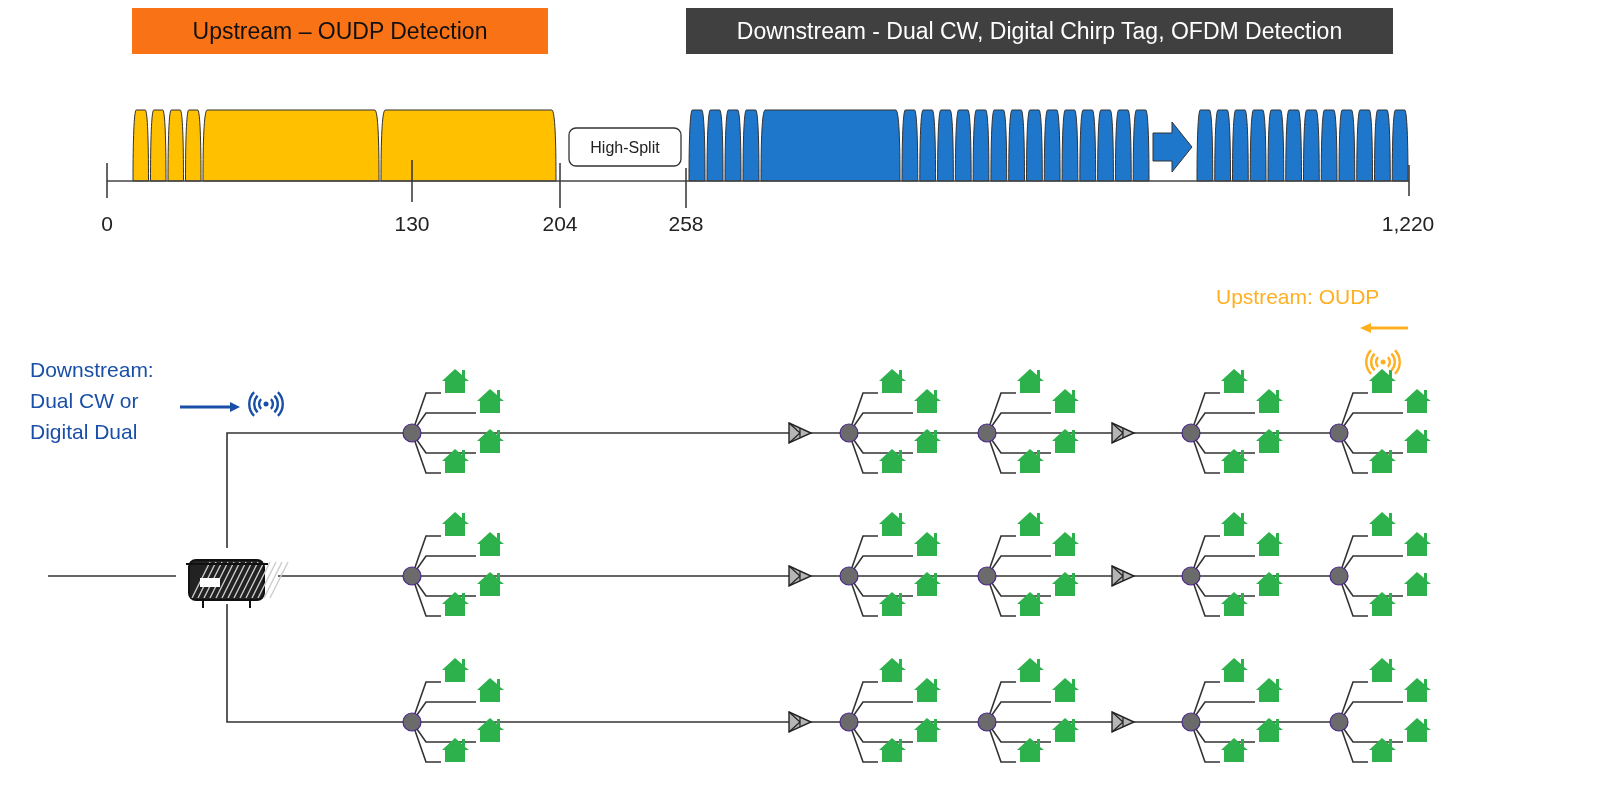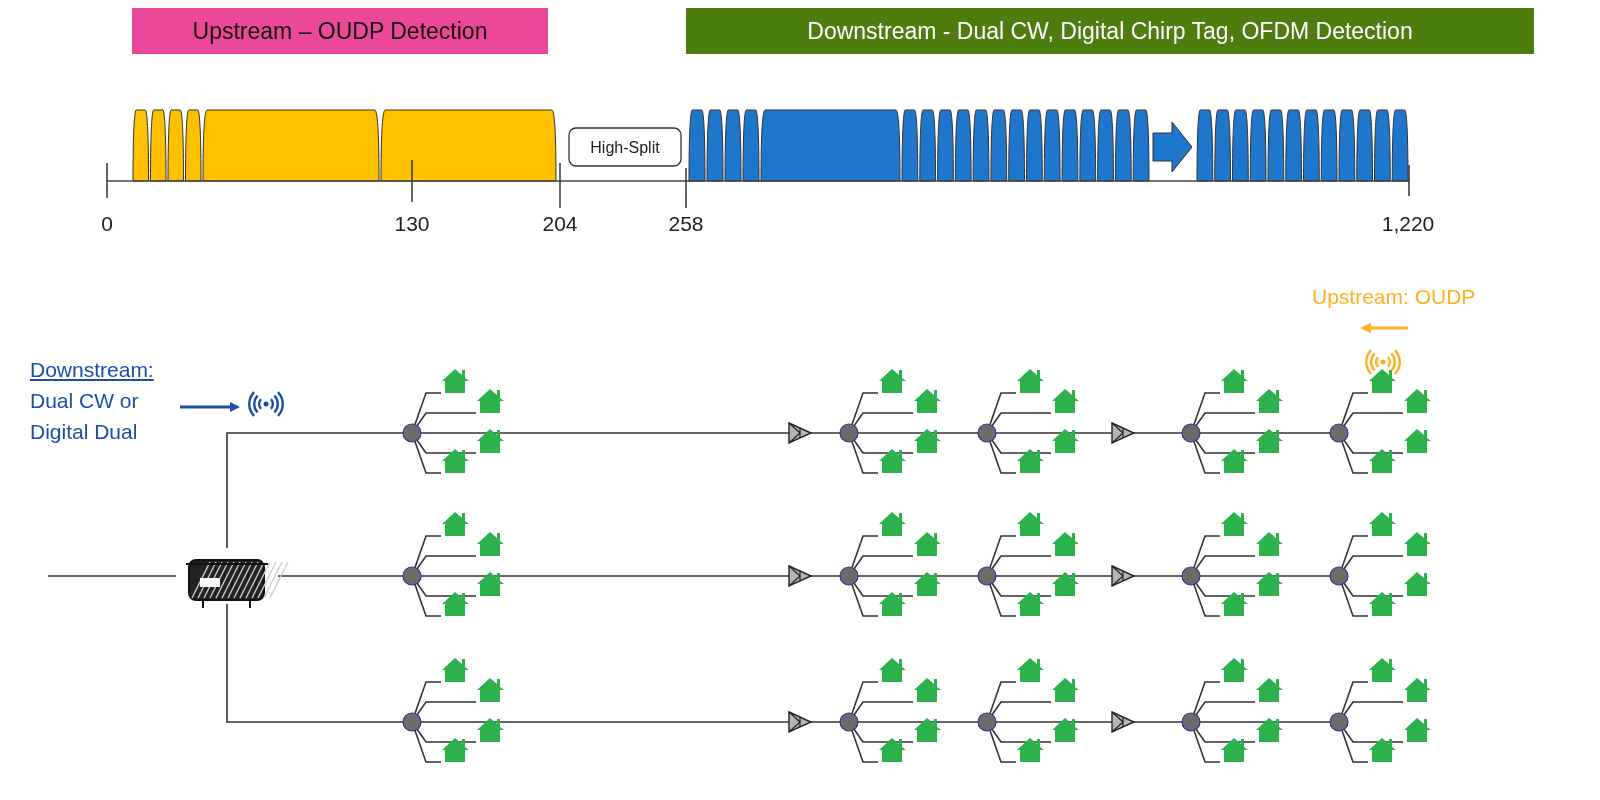--- a/index.html
+++ b/index.html
@@ -1,26 +1,26 @@
 <!DOCTYPE html>
 <html><head>
 <meta charset="utf-8">
 <style>
   html,body{margin:0;padding:0;background:#ffffff;}
   body{width:1600px;height:800px;position:relative;overflow:hidden;font-family:"Liberation Sans",sans-serif;}
   .banner{position:absolute;top:8px;height:46px;display:flex;align-items:center;justify-content:center;font-size:23px;}
-  #banner-up{left:132px;width:416px;background:#ec4899;color:#111;}
-  #banner-down{left:686px;width:848px;background:#4d7c0f;color:#fff;}
+  #banner-up{left:132px;width:416px;background:#f97316;color:#111;}
+  #banner-down{left:686px;width:707px;background:#404040;color:#fff;}
   #diagram{position:absolute;left:0;top:0;}
   .tick-label{font-size:21px;fill:#222;}
   .hs-label{font-size:16px;fill:#222;}
   .note{position:absolute;font-size:21px;line-height:31px;color:#1A4FA8;}
   #ds-note{left:30px;top:354px;}
-  #ds-note .ul{text-decoration:underline;}
-  #us-note{position:absolute;left:1312px;top:285px;font-size:21px;color:#FFB020;}
+  #ds-note .ul{}
+  #us-note{position:absolute;left:1216px;top:285px;font-size:21px;color:#FFB020;}
 </style>
 </head>
 <body>
 
 <div class="banner" id="banner-up">
     <span>Upstream – OUDP Detection</span>
   </div>
 <div class="banner" id="banner-down">
     <span>Downstream - Dual CW, Digital Chirp Tag, OFDM Detection</span>
   </div>

